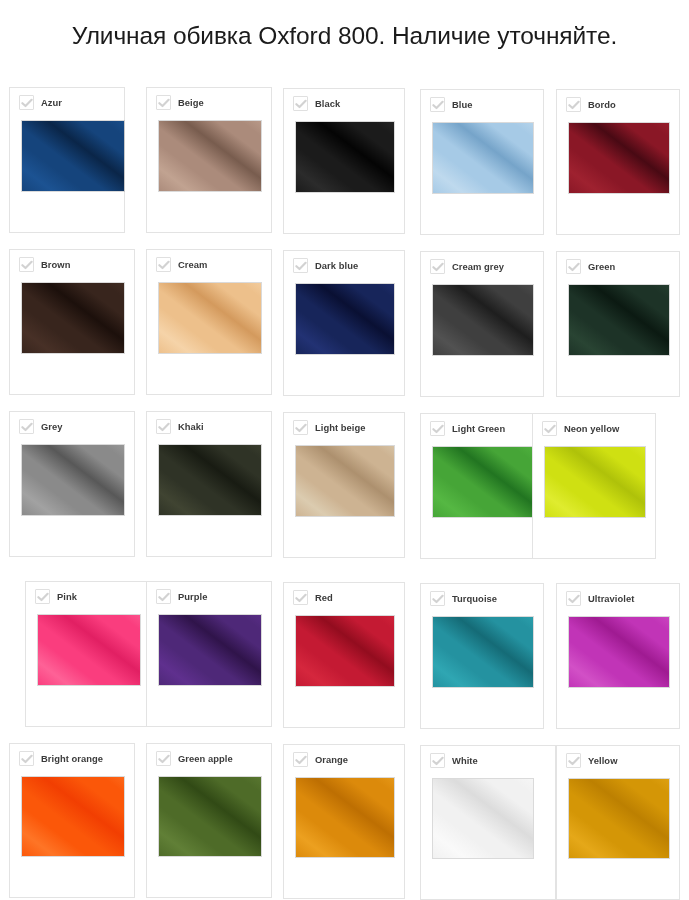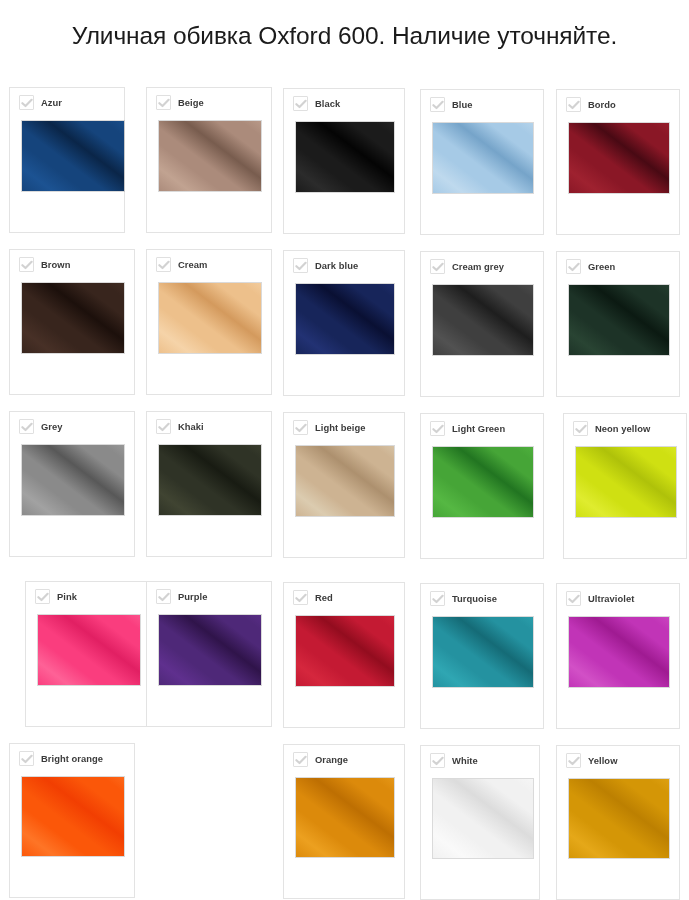--- a/index.html
+++ b/index.html
@@ -67,21 +67,21 @@
     overflow:hidden;
     border:1px solid rgba(150,150,150,.35);
     box-sizing:border-box;
   }
   .swatch .base{position:absolute;inset:0;}
   .swatch .fold{position:absolute;inset:-40%;}
 </style>
 </head>
 <body>
 
-<div id="page-title">Уличная обивка Oxford 600. Наличие уточняйте.</div>
+<div id="page-title">Уличная обивка Oxford 800. Наличие уточняйте.</div>
 
 <div id="grid">
     <div class="card" style="left: 9px; top: 87px; width: 116px; height: 146px;">
       <div class="card-head">
         <div class="checkbox">
           <svg viewBox="0 0 12 10">
             <path d="M1.4 5.2 L4.5 8.1 L10.6 1.8"></path>
           </svg>
         </div>
         <span class="card-label">Azur</span>
@@ -266,21 +266,21 @@
             <path d="M1.4 5.2 L4.5 8.1 L10.6 1.8"></path>
           </svg>
         </div>
         <span class="card-label">Light Green</span>
       </div>
       <div class="swatch" style="left: 11px; top: 32px; width: 102px; height: 72px;">
         <div class="base" style="background: rgb(70, 165, 55);"></div>
         <div class="fold" style="background: linear-gradient(37deg, rgba(0, 0, 0, 0) 0%, rgb(27, 108, 29) 9%, rgba(0, 0, 0, 0) 17%, rgba(0, 0, 0, 0) 22%, rgb(88, 187, 69) 31%, rgba(0, 0, 0, 0) 40%, rgba(0, 0, 0, 0) 46%, rgb(27, 108, 29) 56%, rgba(0, 0, 0, 0) 65%, rgba(0, 0, 0, 0) 72%, rgb(88, 187, 69) 82%, rgba(0, 0, 0, 0) 92%); opacity: 0.85;"></div>
       </div>
     </div>
-    <div class="card" style="left: 563px; top: 413px; width: 124px; height: 146px; text-align: center;">
+    <div class="card" style="left: 532px; top: 413px; width: 124px; height: 146px; text-align: center;">
       <div class="card-head">
         <div class="checkbox">
           <svg viewBox="0 0 12 10">
             <path d="M1.4 5.2 L4.5 8.1 L10.6 1.8"></path>
           </svg>
         </div>
         <span class="card-label">Neon yellow</span>
       </div>
       <div class="swatch" style="left: 11px; top: 32px; width: 102px; height: 72px;">
         <div class="base" style="background: rgb(207, 224, 18);"></div>
@@ -364,35 +364,49 @@
             <path d="M1.4 5.2 L4.5 8.1 L10.6 1.8"></path>
           </svg>
         </div>
         <span class="card-label">Bright orange</span>
       </div>
       <div class="swatch" style="left: 11px; top: 32px; width: 104px; height: 81px;">
         <div class="base" style="background: rgb(251, 87, 9);"></div>
         <div class="fold" style="background: linear-gradient(37deg, rgba(0, 0, 0, 0) 0%, rgb(240, 58, 0) 9%, rgba(0, 0, 0, 0) 17%, rgba(0, 0, 0, 0) 22%, rgb(255, 122, 43) 31%, rgba(0, 0, 0, 0) 40%, rgba(0, 0, 0, 0) 46%, rgb(240, 58, 0) 56%, rgba(0, 0, 0, 0) 65%, rgba(0, 0, 0, 0) 72%, rgb(255, 122, 43) 82%, rgba(0, 0, 0, 0) 92%); opacity: 0.85;"></div>
       </div>
     </div>
+    <div class="card" style="left: 146px; top: 743px; width: 126px; height: 155px;">
+      <div class="card-head">
+        <div class="checkbox">
+          <svg viewBox="0 0 12 10">
+            <path d="M1.4 5.2 L4.5 8.1 L10.6 1.8"></path>
+          </svg>
+        </div>
+        <span class="card-label">Green apple</span>
+      </div>
+      <div class="swatch" style="left: 11px; top: 32px; width: 104px; height: 81px;">
+        <div class="base" style="background: rgb(78, 107, 40);"></div>
+        <div class="fold" style="background: linear-gradient(37deg, rgba(0, 0, 0, 0) 0%, rgb(44, 68, 18) 9%, rgba(0, 0, 0, 0) 17%, rgba(0, 0, 0, 0) 22%, rgb(100, 131, 57) 31%, rgba(0, 0, 0, 0) 40%, rgba(0, 0, 0, 0) 46%, rgb(44, 68, 18) 56%, rgba(0, 0, 0, 0) 65%, rgba(0, 0, 0, 0) 72%, rgb(100, 131, 57) 82%, rgba(0, 0, 0, 0) 92%); opacity: 0.85;"></div>
+      </div>
+    </div>
     <div class="card" style="left: 283px; top: 744px; width: 122px; height: 155px;">
       <div class="card-head">
         <div class="checkbox">
           <svg viewBox="0 0 12 10">
             <path d="M1.4 5.2 L4.5 8.1 L10.6 1.8"></path>
           </svg>
         </div>
         <span class="card-label">Orange</span>
       </div>
       <div class="swatch" style="left: 11px; top: 32px; width: 100px; height: 81px;">
         <div class="base" style="background: rgb(220, 138, 11);"></div>
         <div class="fold" style="background: linear-gradient(37deg, rgba(0, 0, 0, 0) 0%, rgb(184, 106, 0) 9%, rgba(0, 0, 0, 0) 17%, rgba(0, 0, 0, 0) 22%, rgb(239, 164, 35) 31%, rgba(0, 0, 0, 0) 40%, rgba(0, 0, 0, 0) 46%, rgb(184, 106, 0) 56%, rgba(0, 0, 0, 0) 65%, rgba(0, 0, 0, 0) 72%, rgb(239, 164, 35) 82%, rgba(0, 0, 0, 0) 92%); opacity: 0.85;"></div>
       </div>
     </div>
-    <div class="card" style="left: 420px; top: 745px; width: 120px; height: 155px; text-align: center;">
+    <div class="card" style="left: 420px; top: 745px; width: 136px; height: 155px; text-align: center;">
       <div class="card-head">
         <div class="checkbox">
           <svg viewBox="0 0 12 10">
             <path d="M1.4 5.2 L4.5 8.1 L10.6 1.8"></path>
           </svg>
         </div>
         <span class="card-label">White</span>
       </div>
       <div class="swatch" style="left: 11px; top: 32px; width: 102px; height: 81px;">
         <div class="base" style="background: rgb(241, 241, 241);"></div>

